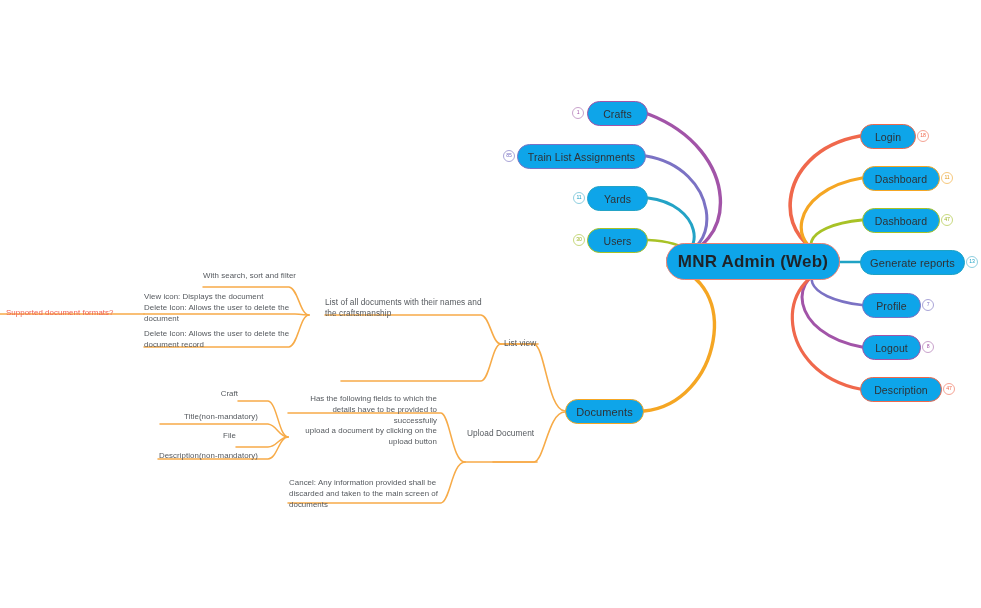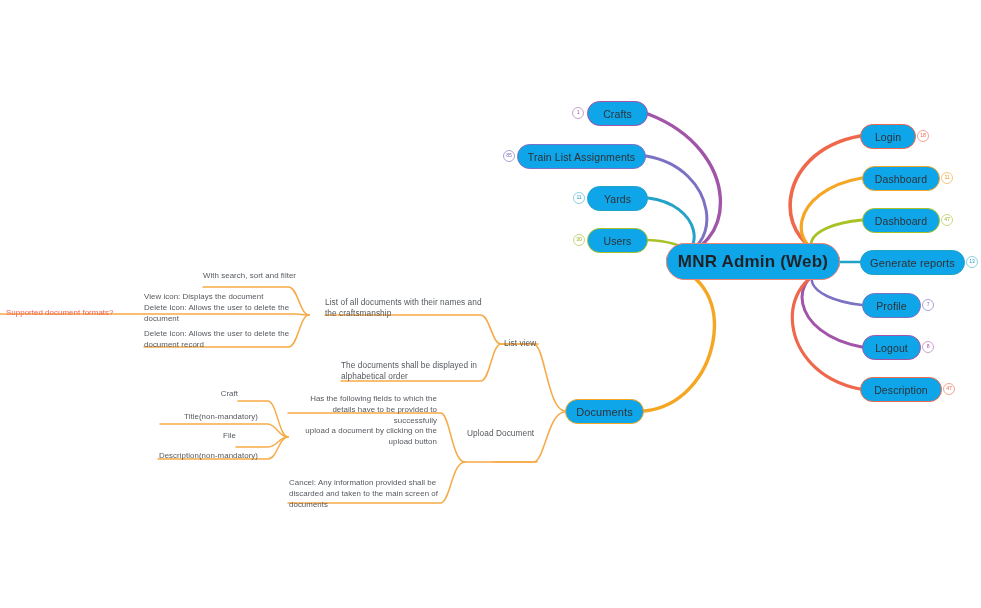--- a/index.html
+++ b/index.html
@@ -229,24 +229,20 @@
 
   <div class="label" style="left:467px; top:428px;text-align:right;">
     <span>Upload Document</span>
   </div>
 
   <div class="label" style="left:325px; top:297px; width:160px;">
     <div>List of all documents with their names and</div>
     <div>the craftsmanship</div>
   </div>
 
-  <div class="label" style="left:341px; top:360px; width:160px;">
-    <div>The documents shall be displayed in</div>
-    <div>alphabetical order</div>
-  </div>
 
   <div class="label small" style="left:203px; top:271px; width:110px;">
     <span>With search, sort and filter</span>
   </div>
 
   <div class="label small" style="left:144px; top:292px; width:152px;">
     <div>View icon: Displays the document</div>
     <div>Delete Icon: Allows the user to delete the</div>
     <div>document</div>
   </div>

